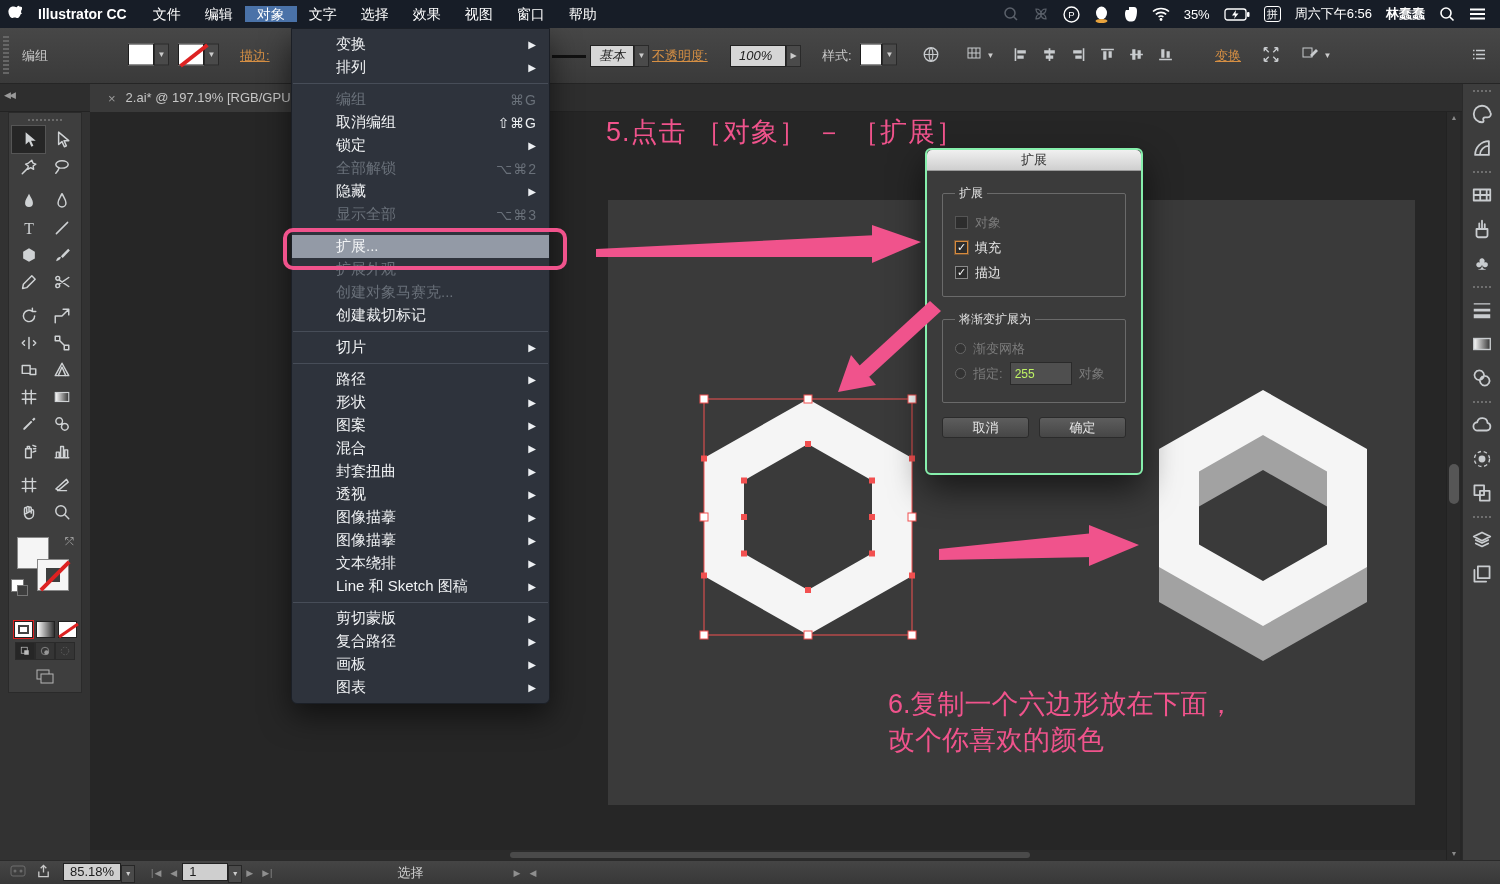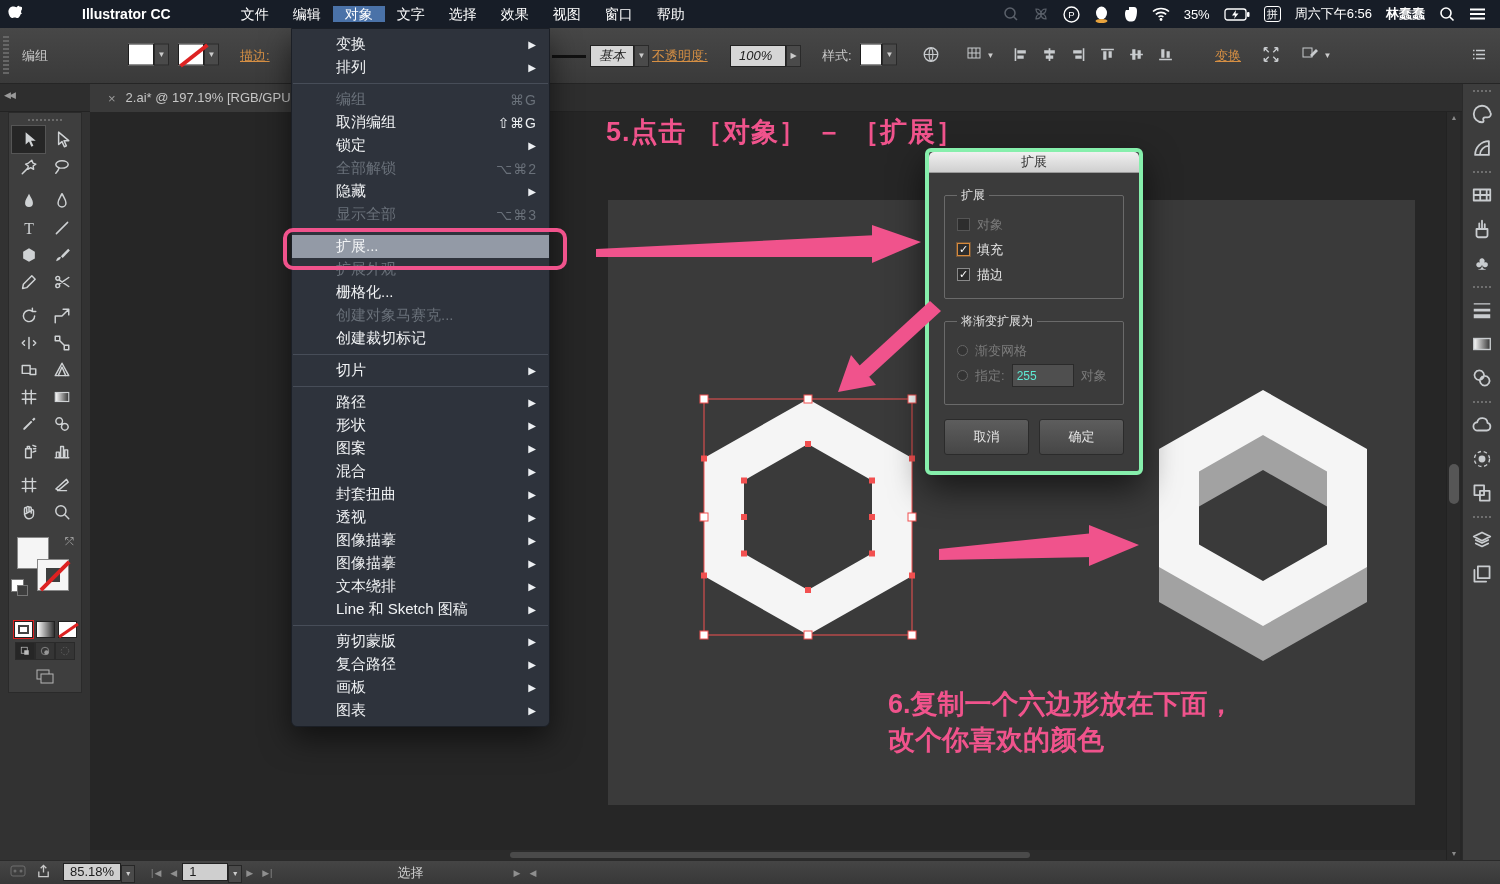--- a/index.html
+++ b/index.html
@@ -3,21 +3,21 @@
 <meta charset="utf-8">
 <style>
   *{margin:0;padding:0;box-sizing:border-box;}
   body{background:#111;font-family:"Liberation Sans","DejaVu Sans",sans-serif;}
   .app{position:relative;width:1500px;height:884px;background:#272727;overflow:hidden;
        font-family:"Liberation Sans","DejaVu Sans",sans-serif;color:#ddd;}
 
   
   .menubar{position:absolute;left:0;top:0;width:1500px;height:28px;background:#171d27;
     display:flex;align-items:center;color:#fff;font-size:14px;z-index:70;}
-  .mb-left{display:flex;align-items:center;height:100%;gap:44px;}
+  .mb-left{display:flex;align-items:center;height:100%;}
   .apple{width:30px;text-align:center;}
   .app-name{font-weight:bold;margin:0 14px 0 8px;}
   .mb-item{padding:0 12px;height:28px;line-height:28px;cursor:default;}
   .mb-item.active{background:#4a72a8;}
   .mb-right{margin-left:auto;display:flex;align-items:center;gap:14px;padding-right:14px;font-size:13px;}
   .mb-right .dim{opacity:.45;}
   .mb-right svg{display:block;}
   .ime-badge{border:1.5px solid #fff;border-radius:3px;font-size:11px;padding:0 2px;line-height:14px;}
   .mb-user{font-weight:bold;}
 
@@ -106,41 +106,41 @@
   .menu-item .ml{flex:1;white-space:nowrap;}
   .menu-item .mr{font-size:14px;color:#eceff2;letter-spacing:1px;}
   .menu-item .mr.arrow{font-size:10px;}
   .menu-item.disabled{color:#697079;}
   .menu-item.disabled .mr{color:#697079;}
   .menu-item.highlighted{background:#939aa6;}
   .menu-sep{height:1px;background:#474d58;margin:4px 1px;}
 
   
   .dialog{position:absolute;left:925px;top:148px;width:218px;height:327px;background:#3b3b3b;
-     border:4px solid #86efac;border-radius:6px;box-shadow:0 14px 34px rgba(0,0,0,.6);z-index:30;font-size:13px;}
+     border:2px solid #86efac;border-radius:6px;box-shadow:0 14px 34px rgba(0,0,0,.6);z-index:30;font-size:13px;}
   .dlg-title{height:21px;background:linear-gradient(#f0f0f0,#cfcfcf);border-radius:5px 5px 0 0;color:#333;
      display:flex;align-items:center;justify-content:center;font-size:13px;border-bottom:1px solid #9a9a9a;}
   .dlg-body{padding:14px 15px 0;}
   .grp{border:1px solid #6a6a6a;border-radius:2px;padding:8px 12px 10px;margin-bottom:14px;}
   .grp legend{padding:0 4px;color:#e2e2e2;font-size:12px;}
   .opt{display:flex;align-items:center;gap:7px;height:25px;color:#e8e8e8;}
   .opt.disabled{color:#7b7b7b;}
   .cb{width:13px;height:13px;background:#2d2d2d;border:1px solid #8a8a8a;display:inline-flex;
       align-items:center;justify-content:center;color:#fff;font-size:11px;line-height:11px;}
   .cb.focus{border-color:#d78a3c;box-shadow:0 0 0 1px #d78a3c55;}
   .cb.off{border-color:#555;}
   .radio{width:11px;height:11px;border-radius:50%;background:#333;border:1px solid #666;display:inline-block;}
-  .numfield{width:62px;height:23px;background:#4f4f4f;border:1px solid #2a2a2a;color:#5eead4;
+  .numfield{width:62px;height:23px;background:#4f4f4f;border:1px solid #2a2a2a;color:#bef264;
       padding:0 4px;font-size:12px;display:inline-flex;align-items:center;}
   .dlg-btns{display:flex;gap:10px;margin-top:4px;}
-  .btn{flex:1;height:36px;background:linear-gradient(#5d5d5d,#464646);border:1px solid #2b2b2b;border-radius:3px;
+  .btn{flex:1;height:21px;background:linear-gradient(#5d5d5d,#464646);border:1px solid #2b2b2b;border-radius:3px;
       color:#e6e6e6;font-size:13px;font-family:inherit;}
 
   
-  .anno{position:absolute;z-index:60;pointer-events:none;color:var(--pink);font-weight:bold;}
+  .anno{position:absolute;z-index:60;pointer-events:none;color:var(--pink);font-weight:normal;}
   .pinkbox{position:absolute;left:283px;top:228px;width:284px;height:42px;border:4px solid var(--pink);
       border-radius:10px;z-index:60;pointer-events:none;}
   .step5{left:606px;top:114px;font-size:27px;letter-spacing:1px;}
   .step6{left:888px;top:686px;font-size:27px;line-height:36px;}
   .anno-svg{position:absolute;left:0;top:0;z-index:55;pointer-events:none;}
 </style>
 </head>
 <body>
 
 <div class="app" style="--pink: #f0538c; --orange: #d79044;">
@@ -676,24 +676,20 @@
       </div>
       <div class="menu-sep"></div>
       <div class="menu-item highlighted">
         <span class="ml">扩展...</span>
         <span class="mr"></span>
       </div>
       <div class="menu-item disabled">
         <span class="ml">扩展外观</span>
         <span class="mr"></span>
       </div>
-      <div class="menu-item">
-        <span class="ml">栅格化...</span>
-        <span class="mr"></span>
-      </div>
       <div class="menu-item disabled">
         <span class="ml">创建对象马赛克...</span>
         <span class="mr"></span>
       </div>
       <div class="menu-item">
         <span class="ml">创建裁切标记</span>
         <span class="mr"></span>
       </div>
       <div class="menu-sep"></div>
       <div class="menu-item">

